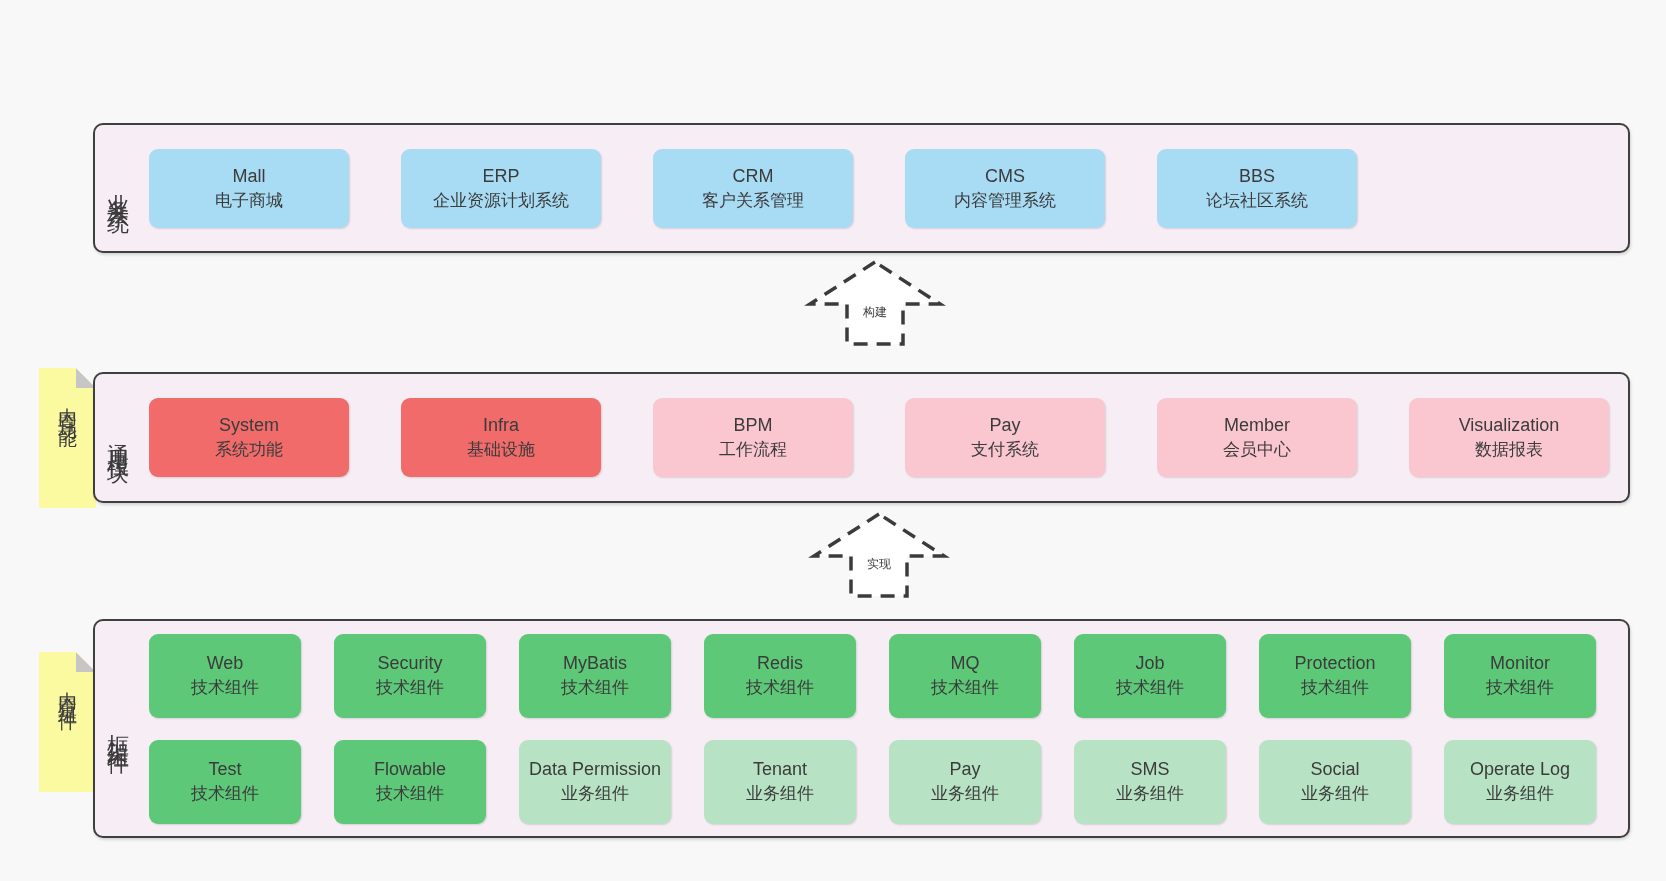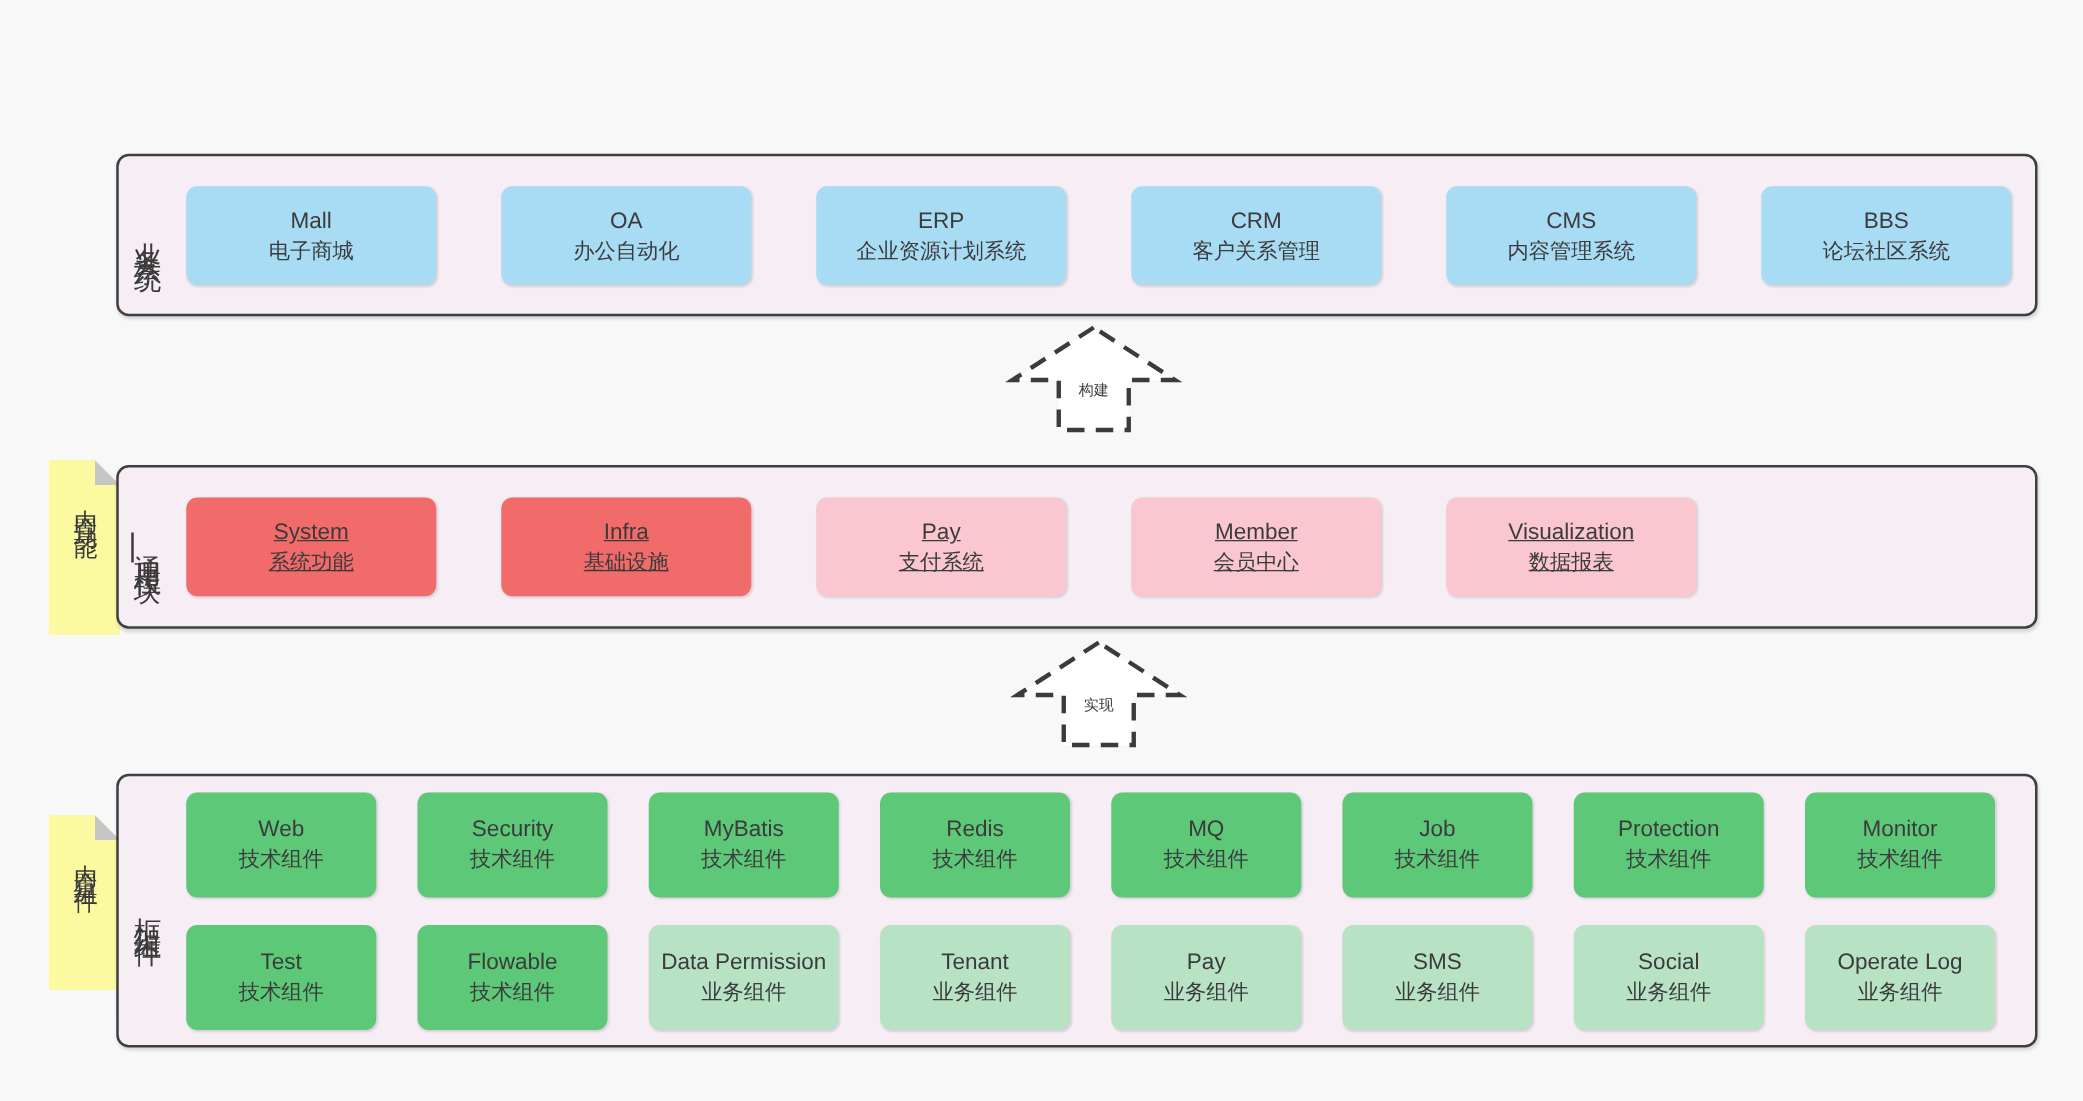--- a/index.html
+++ b/index.html
@@ -11,21 +11,21 @@
   #stage{position:absolute;inset:0;padding-left:44px;}
 
   
   .band{
     position:absolute;left:93px;width:1537px;box-sizing:border-box;
     background:#f7edf5;border:2px solid #3f3f3f;border-radius:10px;
     display:flex;align-items:stretch;
     box-shadow:1px 2px 3px rgba(0,0,0,0.14);
   }
   #band-business{top:123px;height:130px;}
-  #band-modules{top:372px;height:131px;text-decoration:underline;}
+  #band-modules{top:372px;height:131px;}
   #band-components{top:619px;height:219px;}
 
   .band-label{
     width:46px;display:flex;align-items:center;justify-content:center;
     writing-mode:vertical-rl;text-orientation:upright;
     font-size:22px;letter-spacing:6px;color:#3b3b3b;flex:0 0 46px;
   }
 
   .band-boxes{
     flex:1;display:flex;align-items:center;gap:52px;padding-left:8px;
@@ -90,24 +90,20 @@
   </div>
 
   <section class="band" id="band-business">
     <div class="band-label">业务系统</div>
     <div class="band-boxes">
       <div class="box" data-variant="blue">
         <div class="box-title">Mall</div>
         <div class="box-subtitle">电子商城</div>
       </div>
       <div class="box" data-variant="blue">
-        <div class="box-title">OA</div>
-        <div class="box-subtitle">办公自动化</div>
-      </div>
-      <div class="box" data-variant="blue">
         <div class="box-title">ERP</div>
         <div class="box-subtitle">企业资源计划系统</div>
       </div>
       <div class="box" data-variant="blue">
         <div class="box-title">CRM</div>
         <div class="box-subtitle">客户关系管理</div>
       </div>
       <div class="box" data-variant="blue">
         <div class="box-title">CMS</div>
         <div class="box-subtitle">内容管理系统</div>
@@ -131,20 +127,24 @@
     <div class="band-boxes">
       <div class="box" data-variant="red">
         <div class="box-title">System</div>
         <div class="box-subtitle">系统功能</div>
       </div>
       <div class="box" data-variant="red">
         <div class="box-title">Infra</div>
         <div class="box-subtitle">基础设施</div>
       </div>
       <div class="box" data-variant="pink">
+        <div class="box-title">BPM</div>
+        <div class="box-subtitle">工作流程</div>
+      </div>
+      <div class="box" data-variant="pink">
         <div class="box-title">Pay</div>
         <div class="box-subtitle">支付系统</div>
       </div>
       <div class="box" data-variant="pink">
         <div class="box-title">Member</div>
         <div class="box-subtitle">会员中心</div>
       </div>
       <div class="box" data-variant="pink">
         <div class="box-title">Visualization</div>
         <div class="box-subtitle">数据报表</div>

